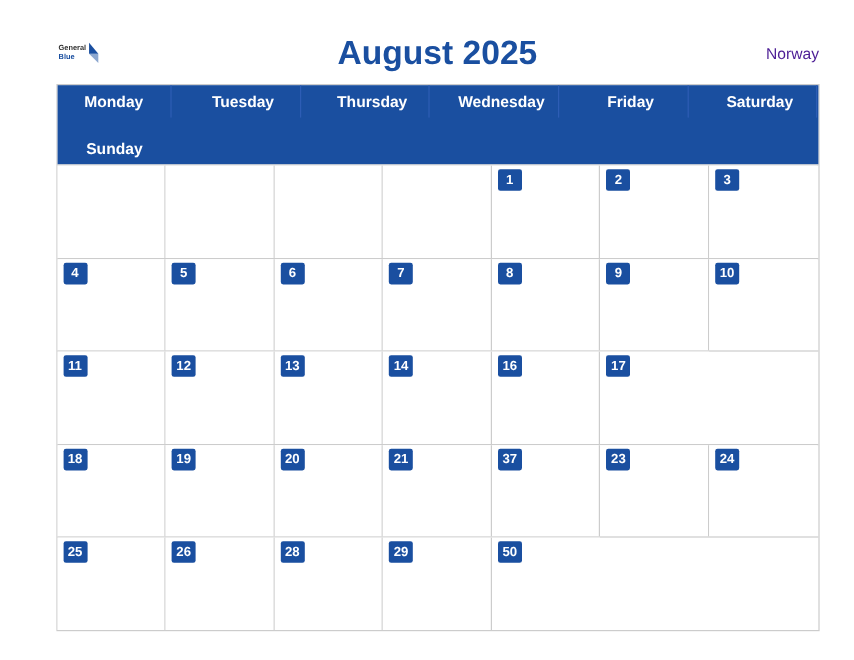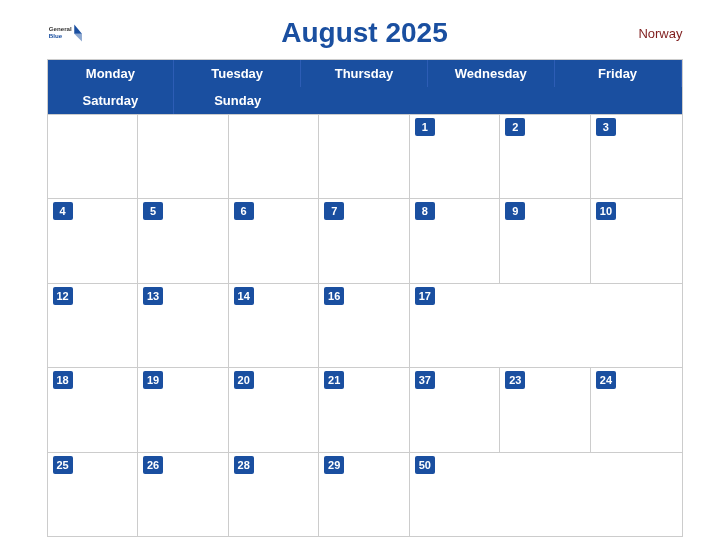--- a/index.html
+++ b/index.html
@@ -9,21 +9,21 @@
       width: 712px;
       height: 550px;
       display: flex;
       flex-direction: column;
       align-items: center;
       justify-content: flex-start;
     }
     .calendar-container {
       width: 660px;
       height: 550px;
-      padding: 13px 12px;
+      padding: 24px 12px;
       display: flex;
       flex-direction: column;
       margin-left: 17px;
     }
     .header {
       display: flex;
       align-items: center;
       justify-content: center;
       position: relative;
       padding: 4px 0 6px 0;
@@ -42,33 +42,34 @@
     .month-title {
       font-size: 28px;
       color: #1a4fa0;
       font-weight: bold;
       text-align: center;
     }
     .country-label {
       position: absolute;
       right: 0;
       font-size: 13px;
-      color: #7f1d1d;
+      color: #4c1d95;
     }
     .calendar-grid {
       flex: 1;
       display: flex;
       flex-direction: column;
       border: 1px solid #ccc;
       margin-top: 4px;
     }
     .day-headers {
       display: grid;
-      grid-template-columns: repeat(5, 1fr);
+      grid-template-columns: repeat(6, 1fr);
       background: #1a4fa0;
+      gap: 12px;
     }
     .day-header {
       color: #fff;
       text-align: center;
       padding: 6px 2px;
       font-size: 13px;
       font-weight: bold;
       border-right: 1px solid #2d5db5;
     }
     .day-header:last-child { border-right: none; }
@@ -178,20 +179,23 @@
           </div>
           <div class="day-cell has-date">
             <div class="day-number">9</div>
           </div>
           <div class="day-cell has-date">
             <div class="day-number">10</div>
           </div>
         </div>
         <div class="week-row">
           <div class="day-cell has-date">
+            <div class="day-number">11</div>
+          </div>
+          <div class="day-cell has-date">
             <div class="day-number">12</div>
           </div>
           <div class="day-cell has-date">
             <div class="day-number">13</div>
           </div>
           <div class="day-cell has-date">
             <div class="day-number">14</div>
           </div>
           <div class="day-cell has-date">
             <div class="day-number">16</div>

